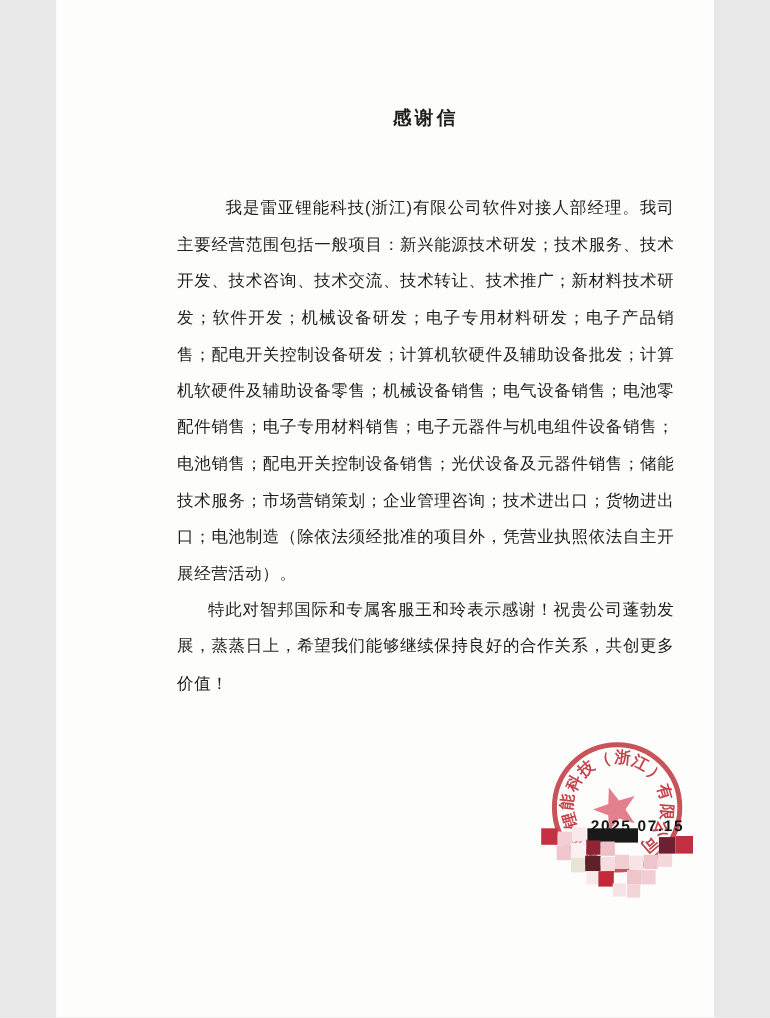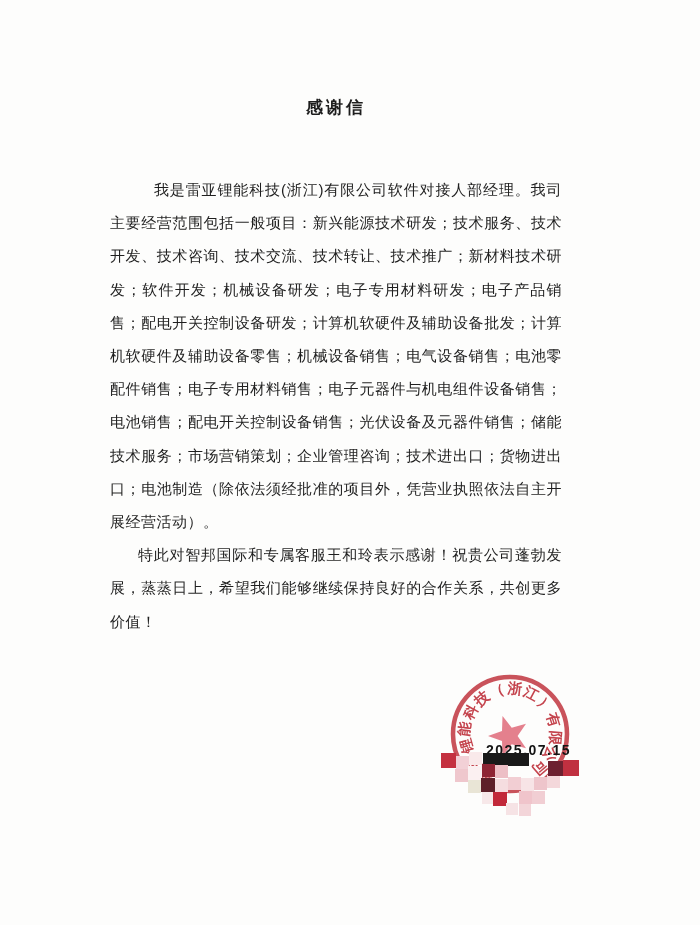--- a/index.html
+++ b/index.html
@@ -1,23 +1,24 @@
 <!DOCTYPE html>
 <html><head>
 <meta charset="utf-8">
 <style>
   html,body{margin:0;padding:0;background:#e8e8e8;}
   .page{
     position:relative;
-    width:700px;height:925px;
+    width:554px;height:925px;
     margin:0 auto;
     background:#fdfdfc;
     font-family:"Liberation Sans", sans-serif;
     color:#222;
     overflow:hidden;
+    padding-left:44px;
   }
   .col{position:absolute;left:110px;width:452px;}
   .title{
     top:96px;text-align:center;
     font-size:17px;font-weight:700;letter-spacing:3px;color:#1d1d1d;
   }
   .recipient{
     top:122px;font-size:16px;font-weight:700;color:#1d1d1d;letter-spacing:1px;
   }
   .body-text{top:152px;margin-top:21px;}

